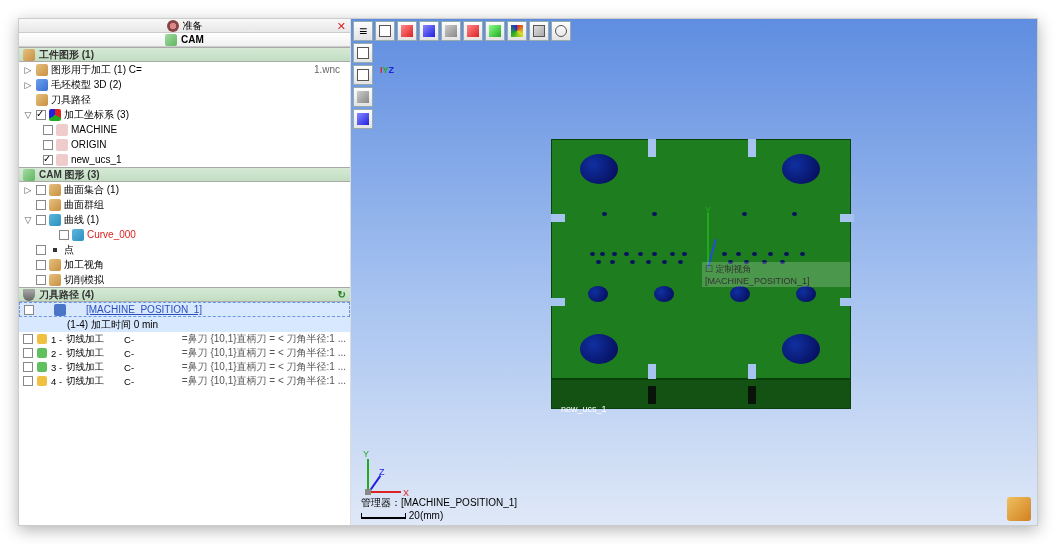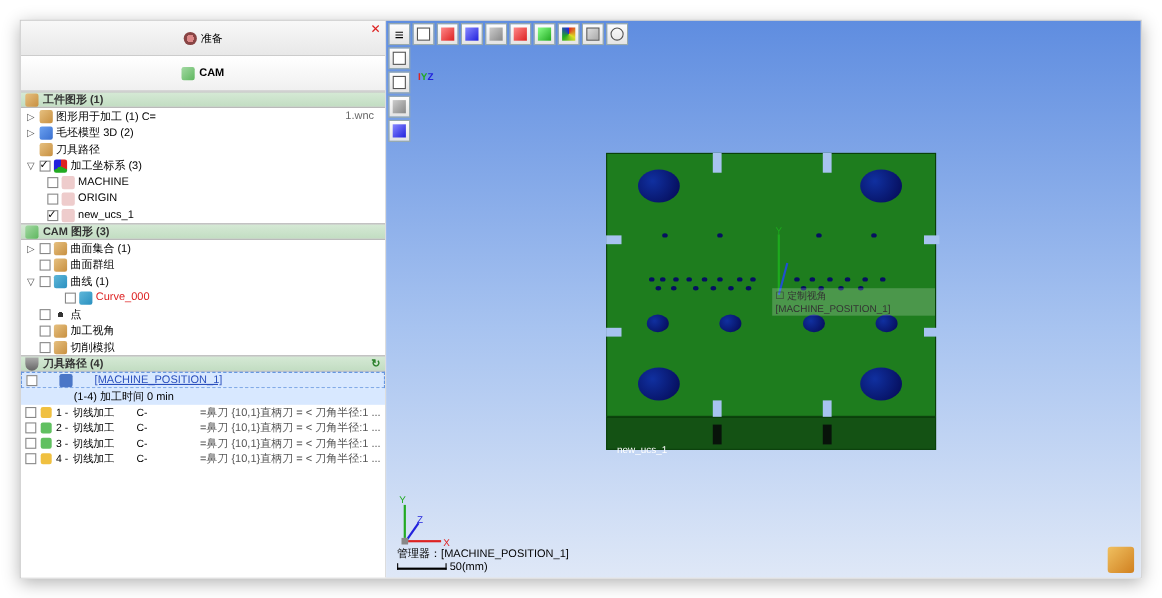--- a/index.html
+++ b/index.html
@@ -1,20 +1,20 @@
 <!DOCTYPE html>
 <html><head>
 <meta charset="utf-8">
 <style>
   * { box-sizing: border-box; margin: 0; padding: 0; font-family: "Microsoft YaHei", Arial, sans-serif; }
   body { width: 1056px; height: 544px; overflow: hidden; background: #fff; padding: 18px; }
   .app { width: 1020px; height: 508px; display: flex; box-shadow: 0 4px 15px rgba(0,0,0,0.3); border: 1px solid #ccc; position: relative; }
   .sidebar { width: 332px; height: 100%; display: flex; flex-direction: column; background: #fff; border-right: 1px solid #ddd; font-size: 10px; overflow: hidden; }
   .tabstrip { display: flex; flex-direction: column; }
-  .tabrow { display: flex; align-items: center; background: linear-gradient(#f8f8f8,#e8e8e8); border-bottom: 1px solid #ccc; height: 32px; justify-content: center; position: relative; }
+  .tabrow { display: flex; align-items: center; background: linear-gradient(#f8f8f8,#e8e8e8); border-bottom: 1px solid #ccc; height: 14px; justify-content: center; position: relative; }
   .tabrow.active { background: linear-gradient(#fff,#f0f0f0); font-weight: bold; }
   .tabclose { position: absolute; right: 4px; top: 1px; color: #d22; font-size: 11px; cursor: pointer; }
   .tabicon { width: 12px; height: 12px; display: inline-block; margin-right: 4px; }
   .tree { flex: 1; overflow-y: auto; }
   .section-hdr { background: linear-gradient(#d5e9d5,#c2ddc2); border-top: 1px solid #aaa; border-bottom: 1px solid #aaa; height: 15px; display: flex; align-items: center; padding: 0 4px; gap: 4px; font-weight: bold; color: #333; }
   .node { display: flex; align-items: center; height: 15px; padding: 0 4px; gap: 3px; white-space: nowrap; }
   .node.lvl1 { padding-left: 4px; }
   .node.lvl2 { padding-left: 24px; }
   .node.lvl3 { padding-left: 40px; }
   .node.sel { background: #d8e8ff; border: 1px dashed #6797e0; height: 15px; gap: 20px; }
@@ -379,19 +379,19 @@
       <div class="x"></div>
       <div class="o"></div>
       <span class="lx">X</span>
       <span class="ly">Y</span>
       <span class="lz">Z</span>
     </div>
 
     <div class="footer">
       <div>管理器：[MACHINE_POSITION_1]</div>
       <span class="scale"></span>
-      <span>50(mm)</span>
+      <span>20(mm)</span>
     </div>
 
     <div class="corner-ic"></div>
   </div>
 
 </div>
 
 </body></html>

